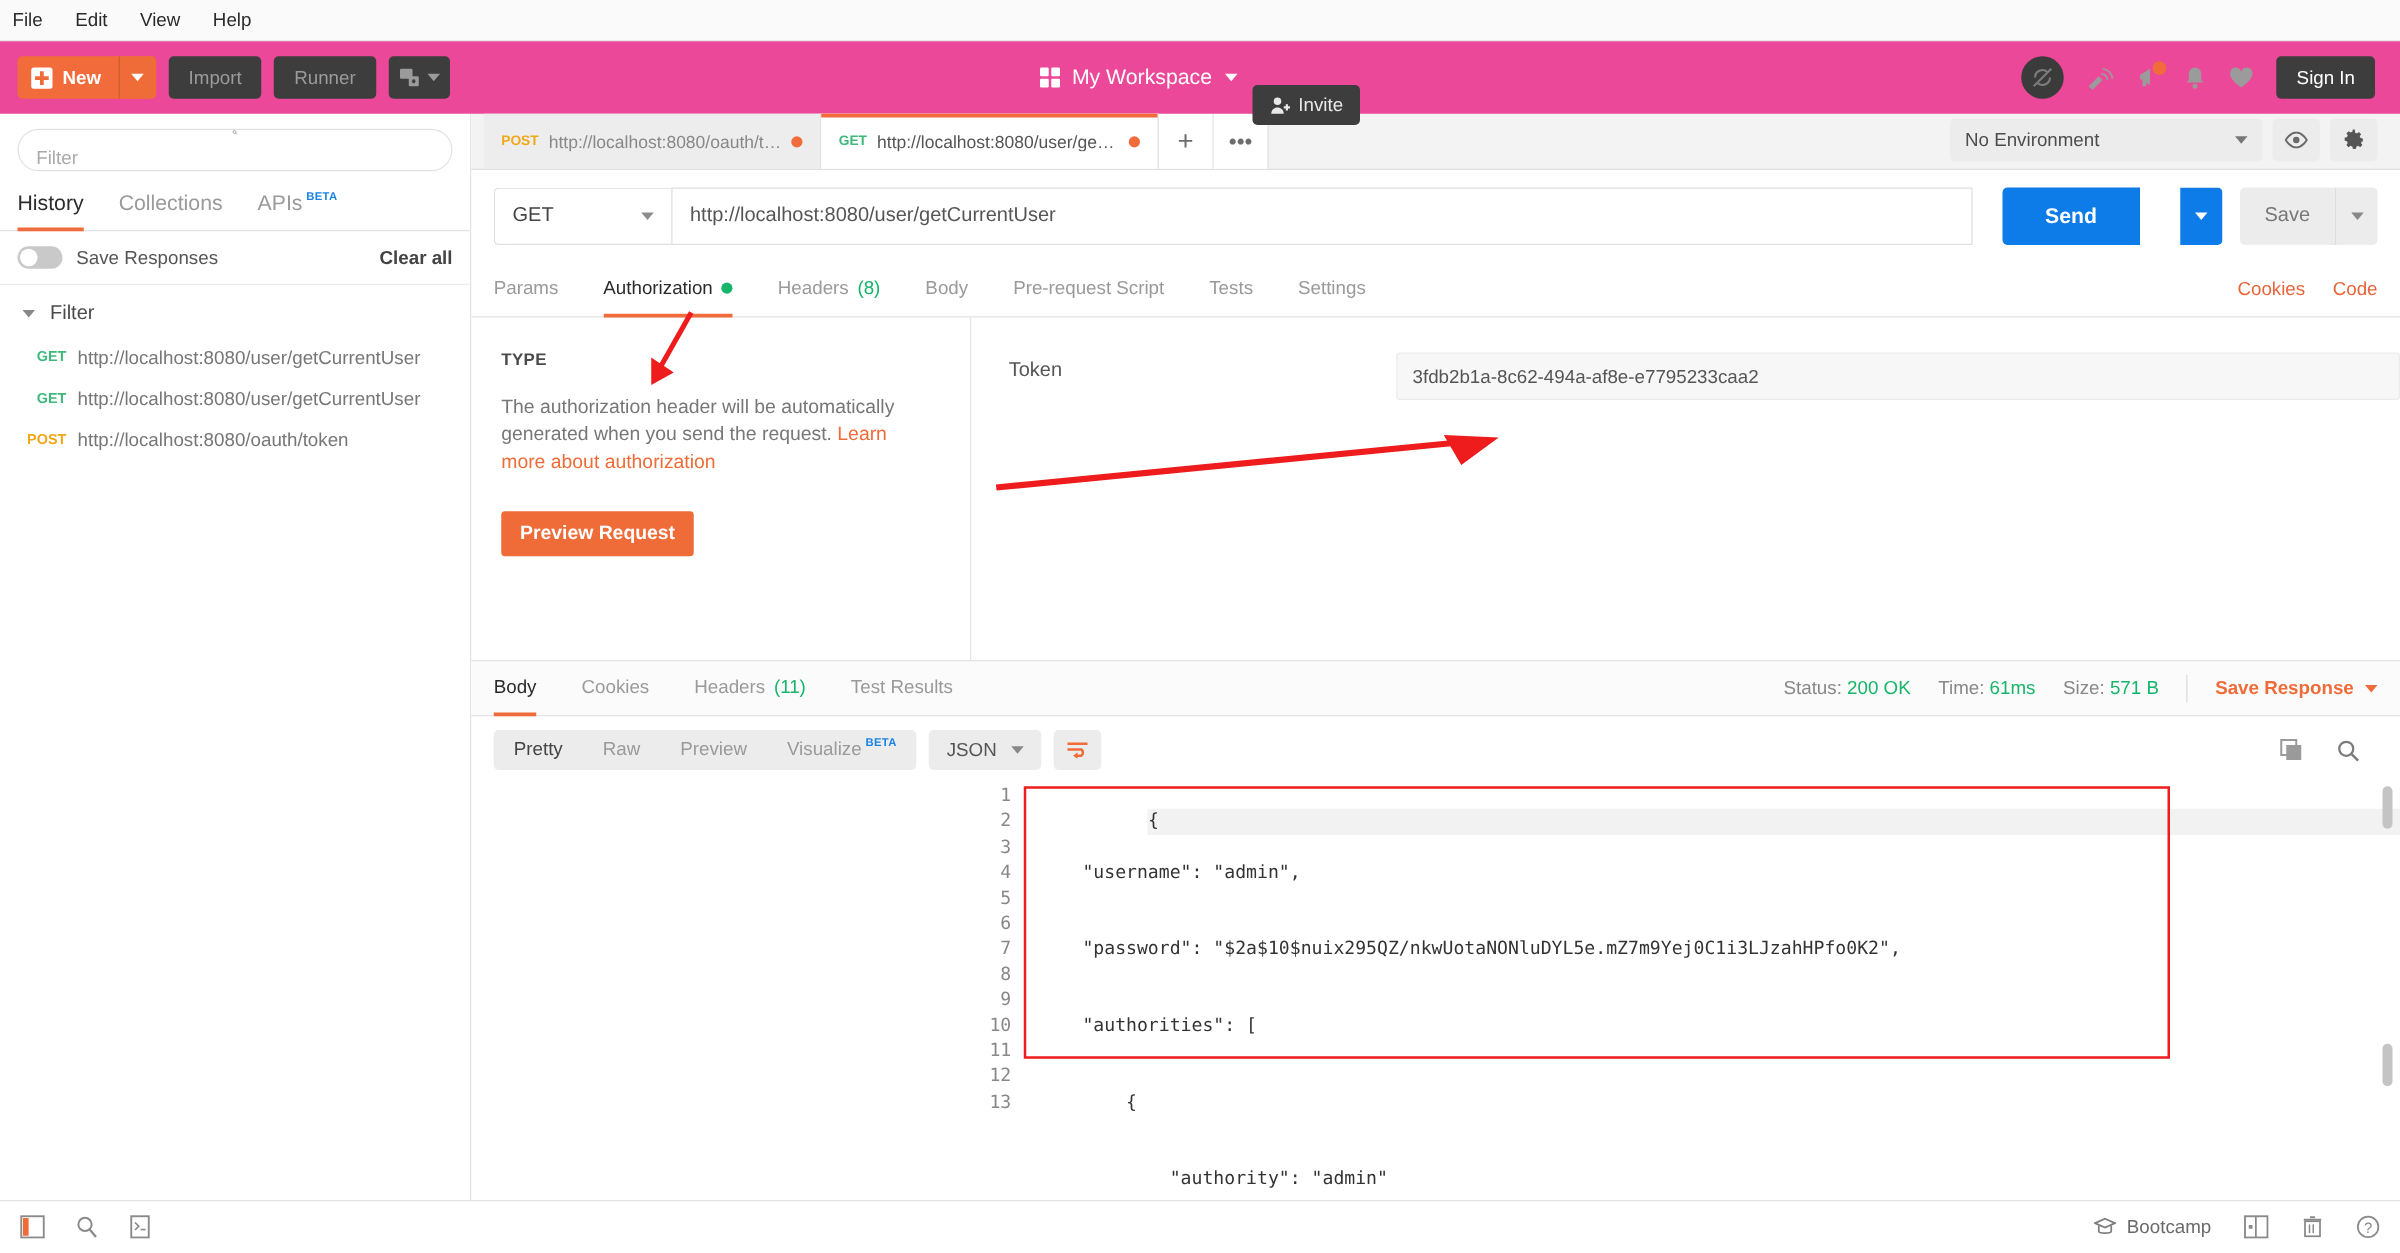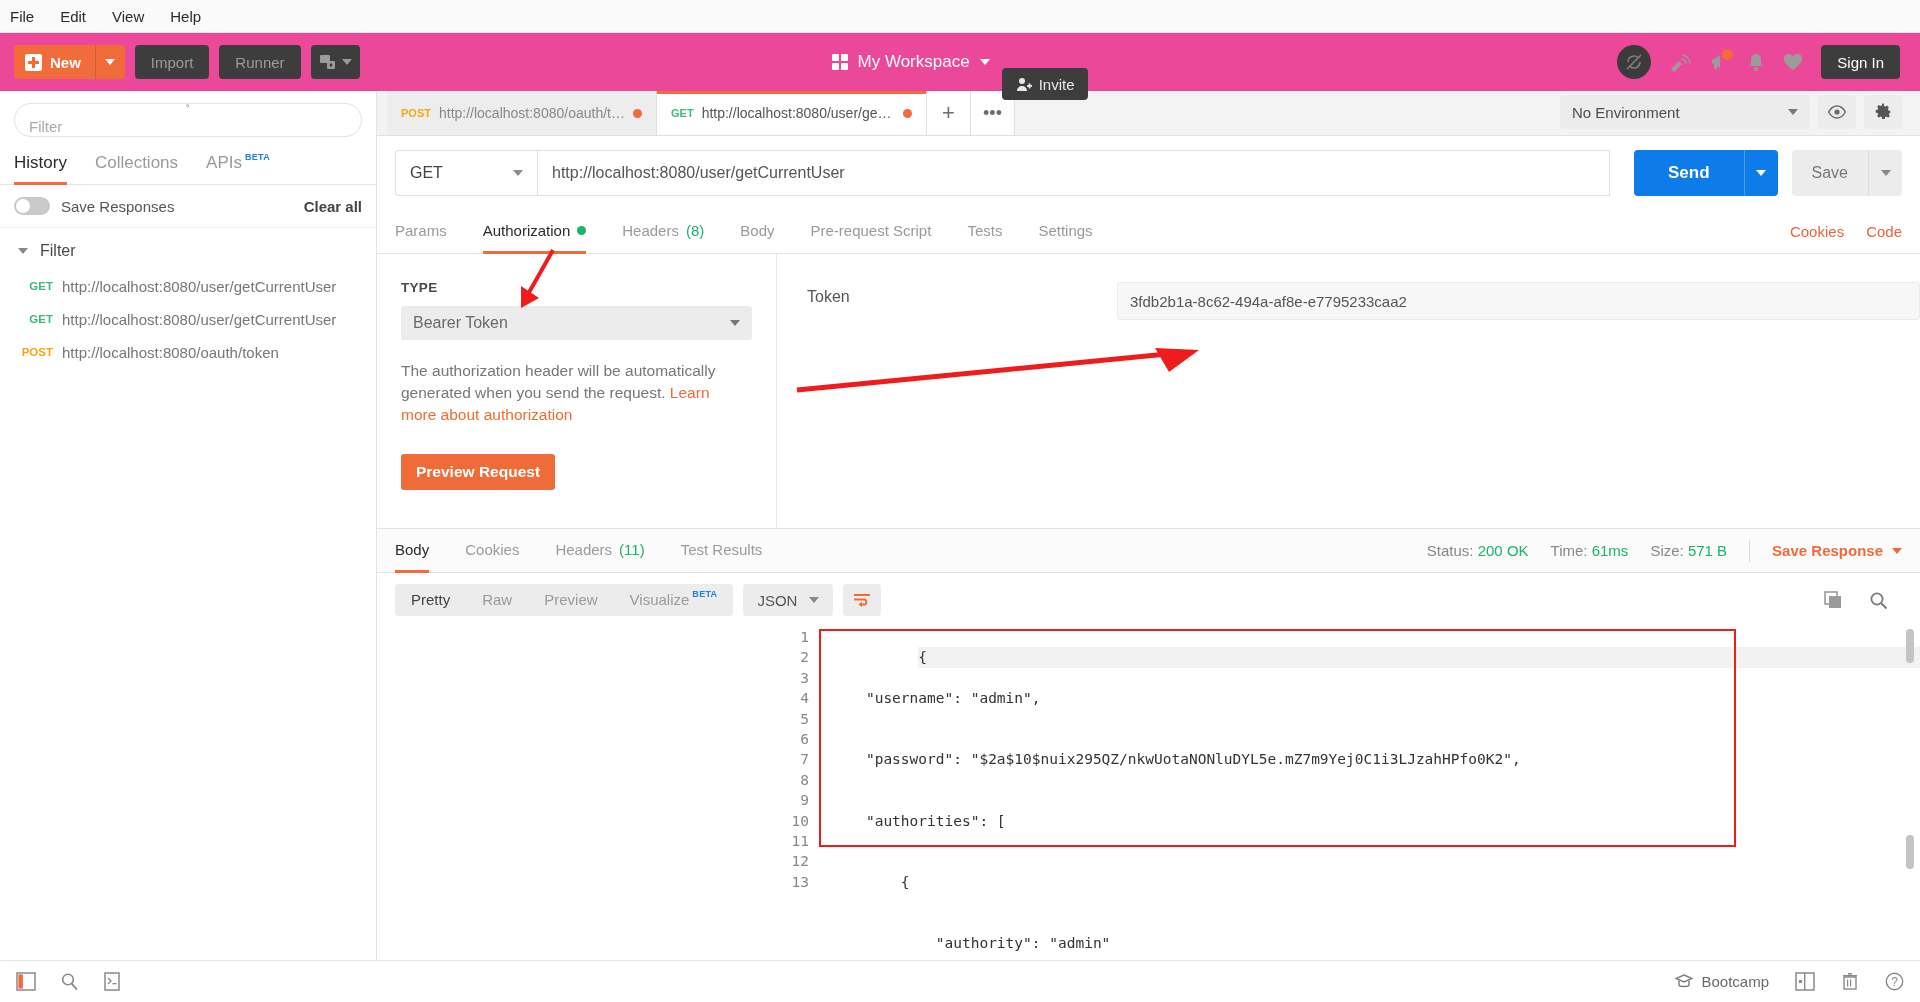--- a/index.html
+++ b/index.html
@@ -246,21 +246,21 @@
     width: 142px; height: 46px; border: 1px solid #e0e0e0; border-right: none;
     border-radius: 4px 0 0 4px; display: flex; align-items: center;
     padding: 0 14px; font-size: 16px; color: #444; background: #fff; cursor: pointer;
   }
   .method .caret-d { margin-left: auto; border-top-color: #8c8c8c; }
   .urlinput {
     flex: 1; height: 46px; border: 1px solid #e0e0e0; background: #fff;
     padding: 0 14px; font-size: 16px; color: #555; outline: none;
     font-family: "Liberation Sans", sans-serif;
   }
-  .send-group { display: flex; margin-left: 24px; }
+  .send-group { display: flex; margin-left: 24px; gap: 32px; }
   .btn-send {
     background: #0d7ce8; color: #fff; font-weight: bold; font-size: 17px;
     height: 46px; padding: 0 34px; border-radius: 4px 0 0 4px;
     display: flex; align-items: center; cursor: pointer;
   }
   .btn-send-caret {
     background: #0d7ce8; width: 34px; height: 46px; border-radius: 0 4px 4px 0;
     display: flex; align-items: center; justify-content: center; cursor: pointer;
     border-left: 1px solid rgba(255,255,255,.25);
   }
@@ -625,24 +625,20 @@
       </div>
       <div class="rtabs-right">
         <span>Cookies</span>
         <span>Code</span>
       </div>
     </div>
 
     <div class="authbody">
       <div class="auth-left">
         <div class="type-label">TYPE</div>
-        <div class="type-select">
-          <span>Bearer Token</span>
-          <span class="caret-d"></span>
-        </div>
         <div class="auth-desc">
           <span>The authorization header will be automatically generated when you send the request. </span><a>Learn more about authorization</a>
         </div>
         <div class="btn-preview">Preview Request</div>
 
         
         <svg style="position:absolute;left:118px;top:-8px;" width="70" height="80" viewBox="0 0 70 80">
           <path d="M58 4 L32 50" stroke="#ee1c1c" stroke-width="4" fill="none"></path>
           <path d="M26 62 L26 40 L44 52 Z" fill="#ee1c1c"></path>
         </svg>

